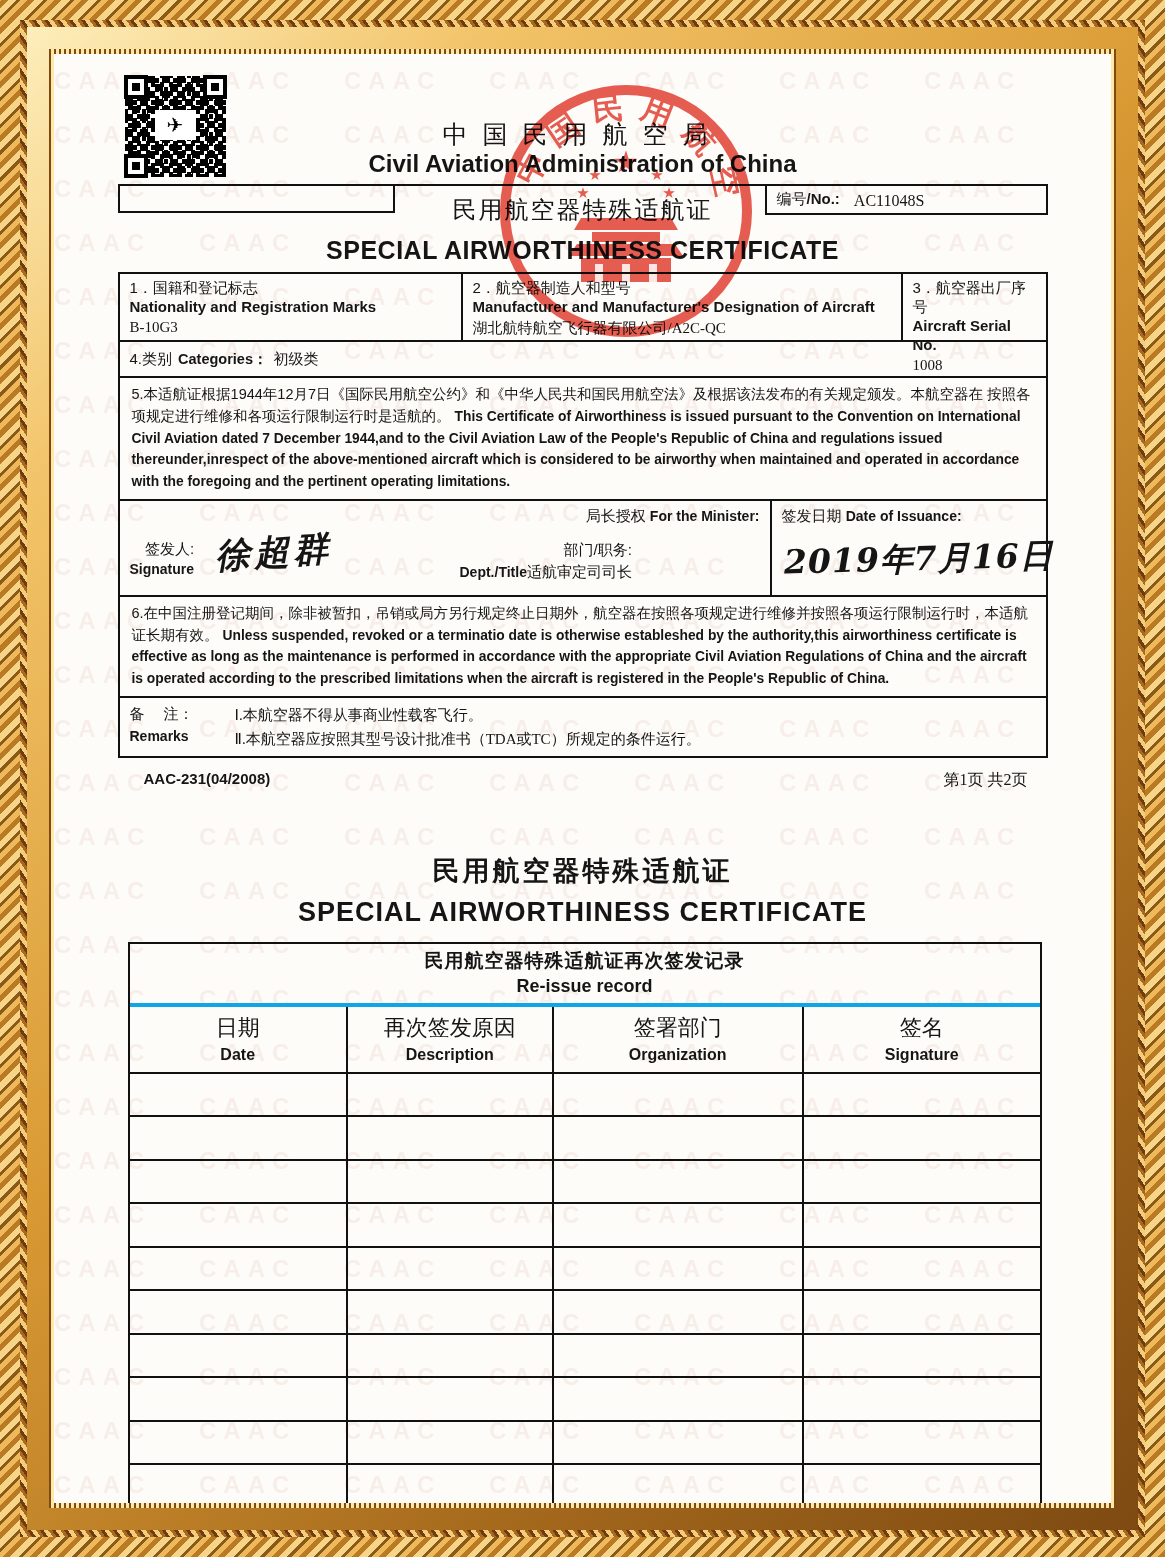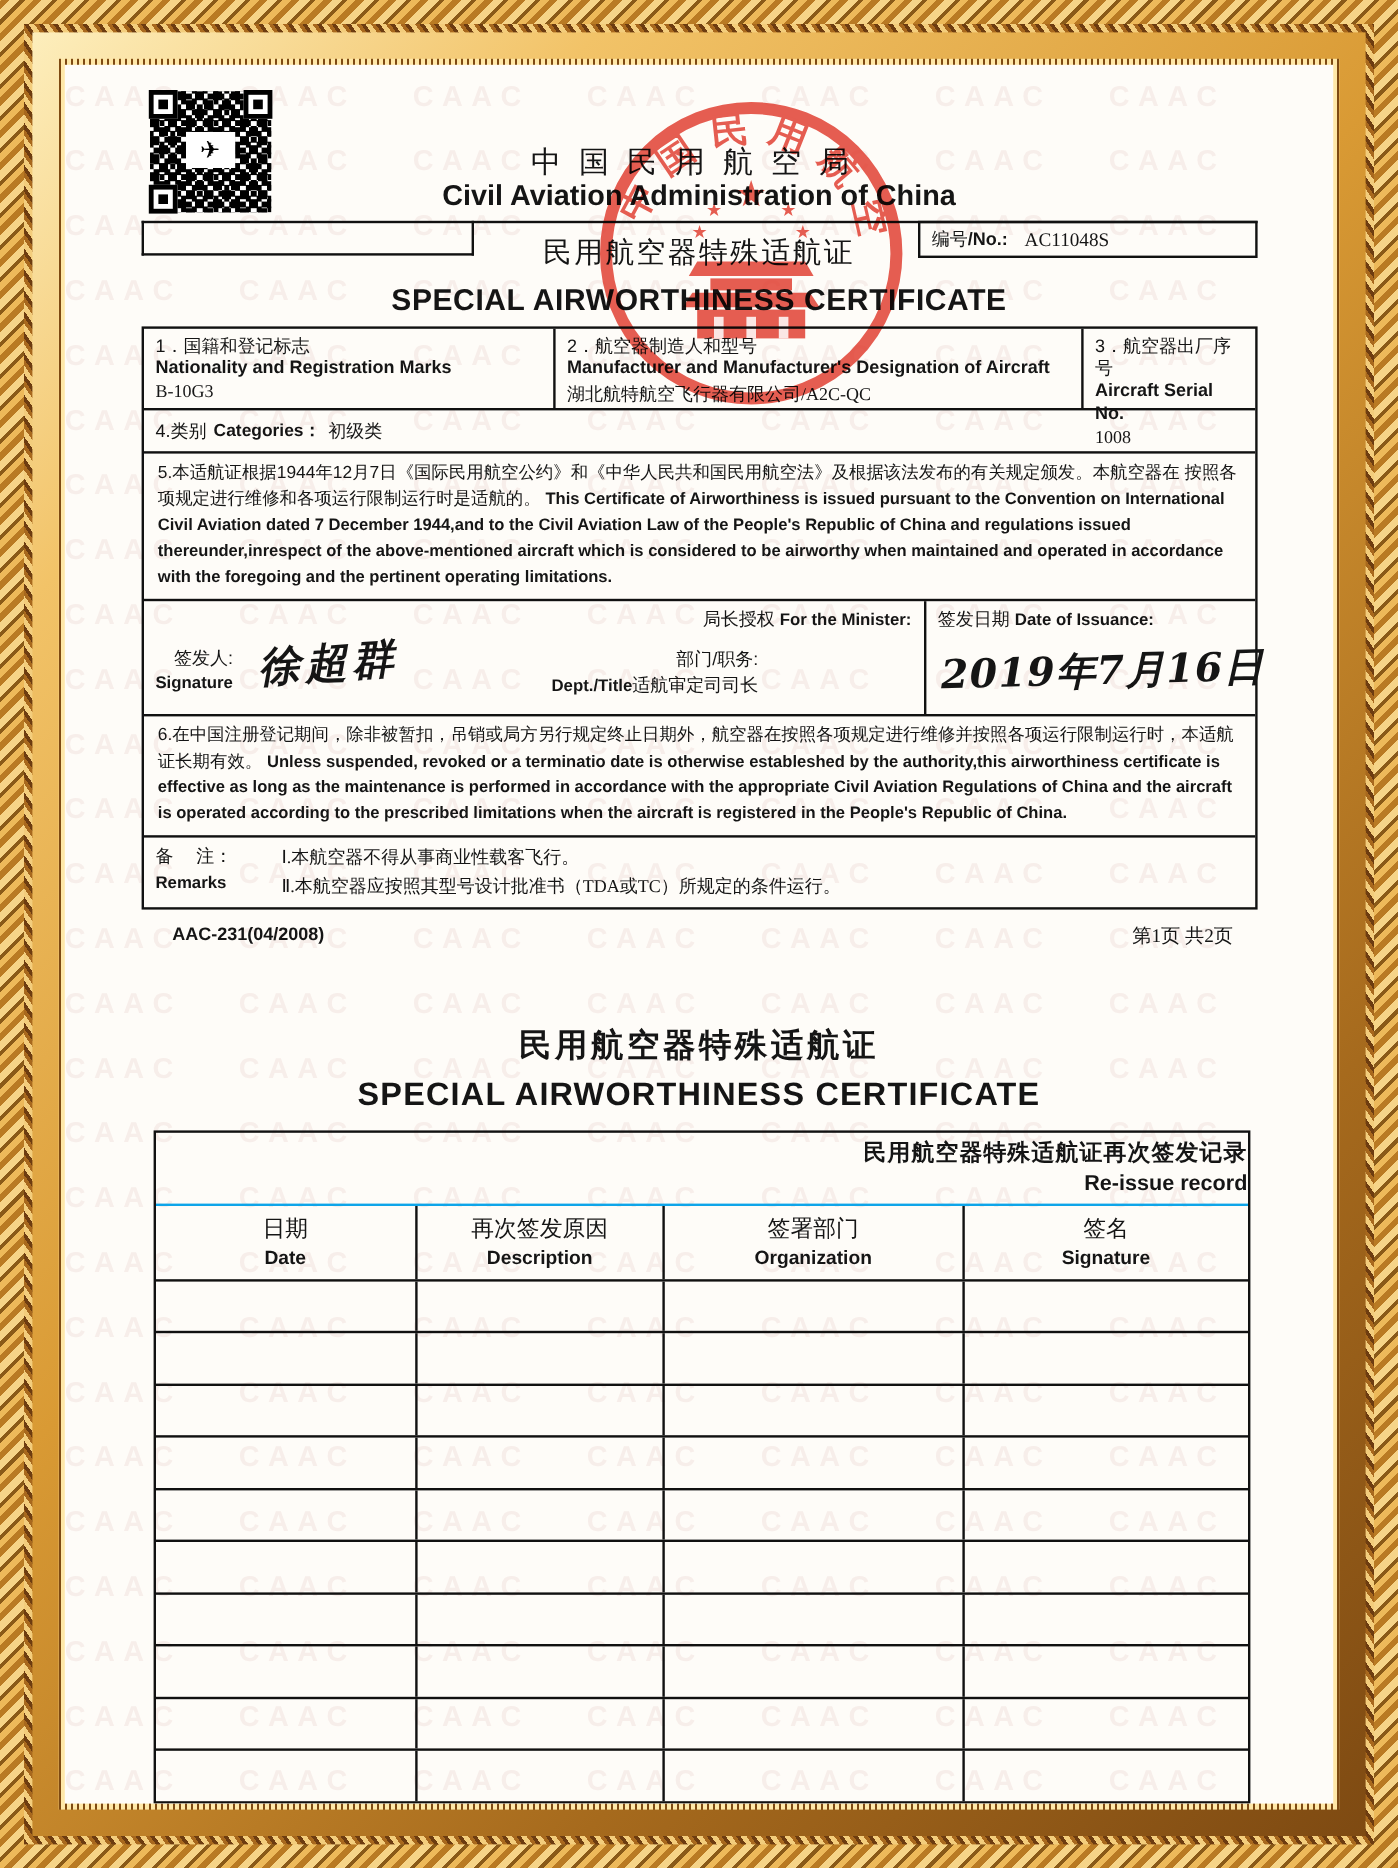--- a/index.html
+++ b/index.html
@@ -93,27 +93,27 @@
 
   .footer{display:flex;justify-content:space-between;margin:12px 20px 0 26px;}
   .footer .fl{font-weight:bold;font-size:15px;}
   .footer .fr{font-size:16px;font-family:"Liberation Serif",serif;}
 
   
   .p2-cn{margin-top:62px;text-align:center;font-size:27px;letter-spacing:3px;font-weight:bold;
       font-family:"Liberation Sans",sans-serif;}
   .p2-en{margin-top:8px;text-align:center;font-size:27px;font-weight:bold;letter-spacing:1px;}
   .t2{border:2.5px solid #111;margin:14px 6px 0 10px;}
-  .t2-title{border-bottom:2px solid #0ea5e9;text-align:right;padding:4px 0 6px 0;}
+  .t2-title{border-bottom:4px solid #0ea5e9;text-align:center;padding:4px 0 6px 0;}
   .t2-title .cn{font-size:19px;font-weight:bold;letter-spacing:1px;}
   .t2-title .en{font-size:18px;font-weight:bold;margin-top:2px;}
   .t2-head{display:flex;border-bottom:2px solid #111;}
   .t2-head .hc{box-sizing:border-box;border-right:2px solid #111;text-align:center;padding:6px 0 8px 0;}
   .t2-head .hc:last-child{border-right:none;}
-  .t2-head .cn{font-size:19px;}
+  .t2-head .cn{font-size:22px;}
   .t2-head .en{font-size:16px;font-weight:bold;margin-top:3px;}
   .c1{width:24%;}.c2{width:22.6%;}.c3{width:27.5%;}.c4{width:25.9%;}
   .t2-row{display:flex;height:41.5px;border-bottom:2px solid #111;}
   .t2-row:last-child{border-bottom:none;}
   .t2-row .tc{box-sizing:border-box;border-right:2px solid #111;}
   .t2-row .tc:last-child{border-right:none;}
 </style>
 </head>
 <body>
 

